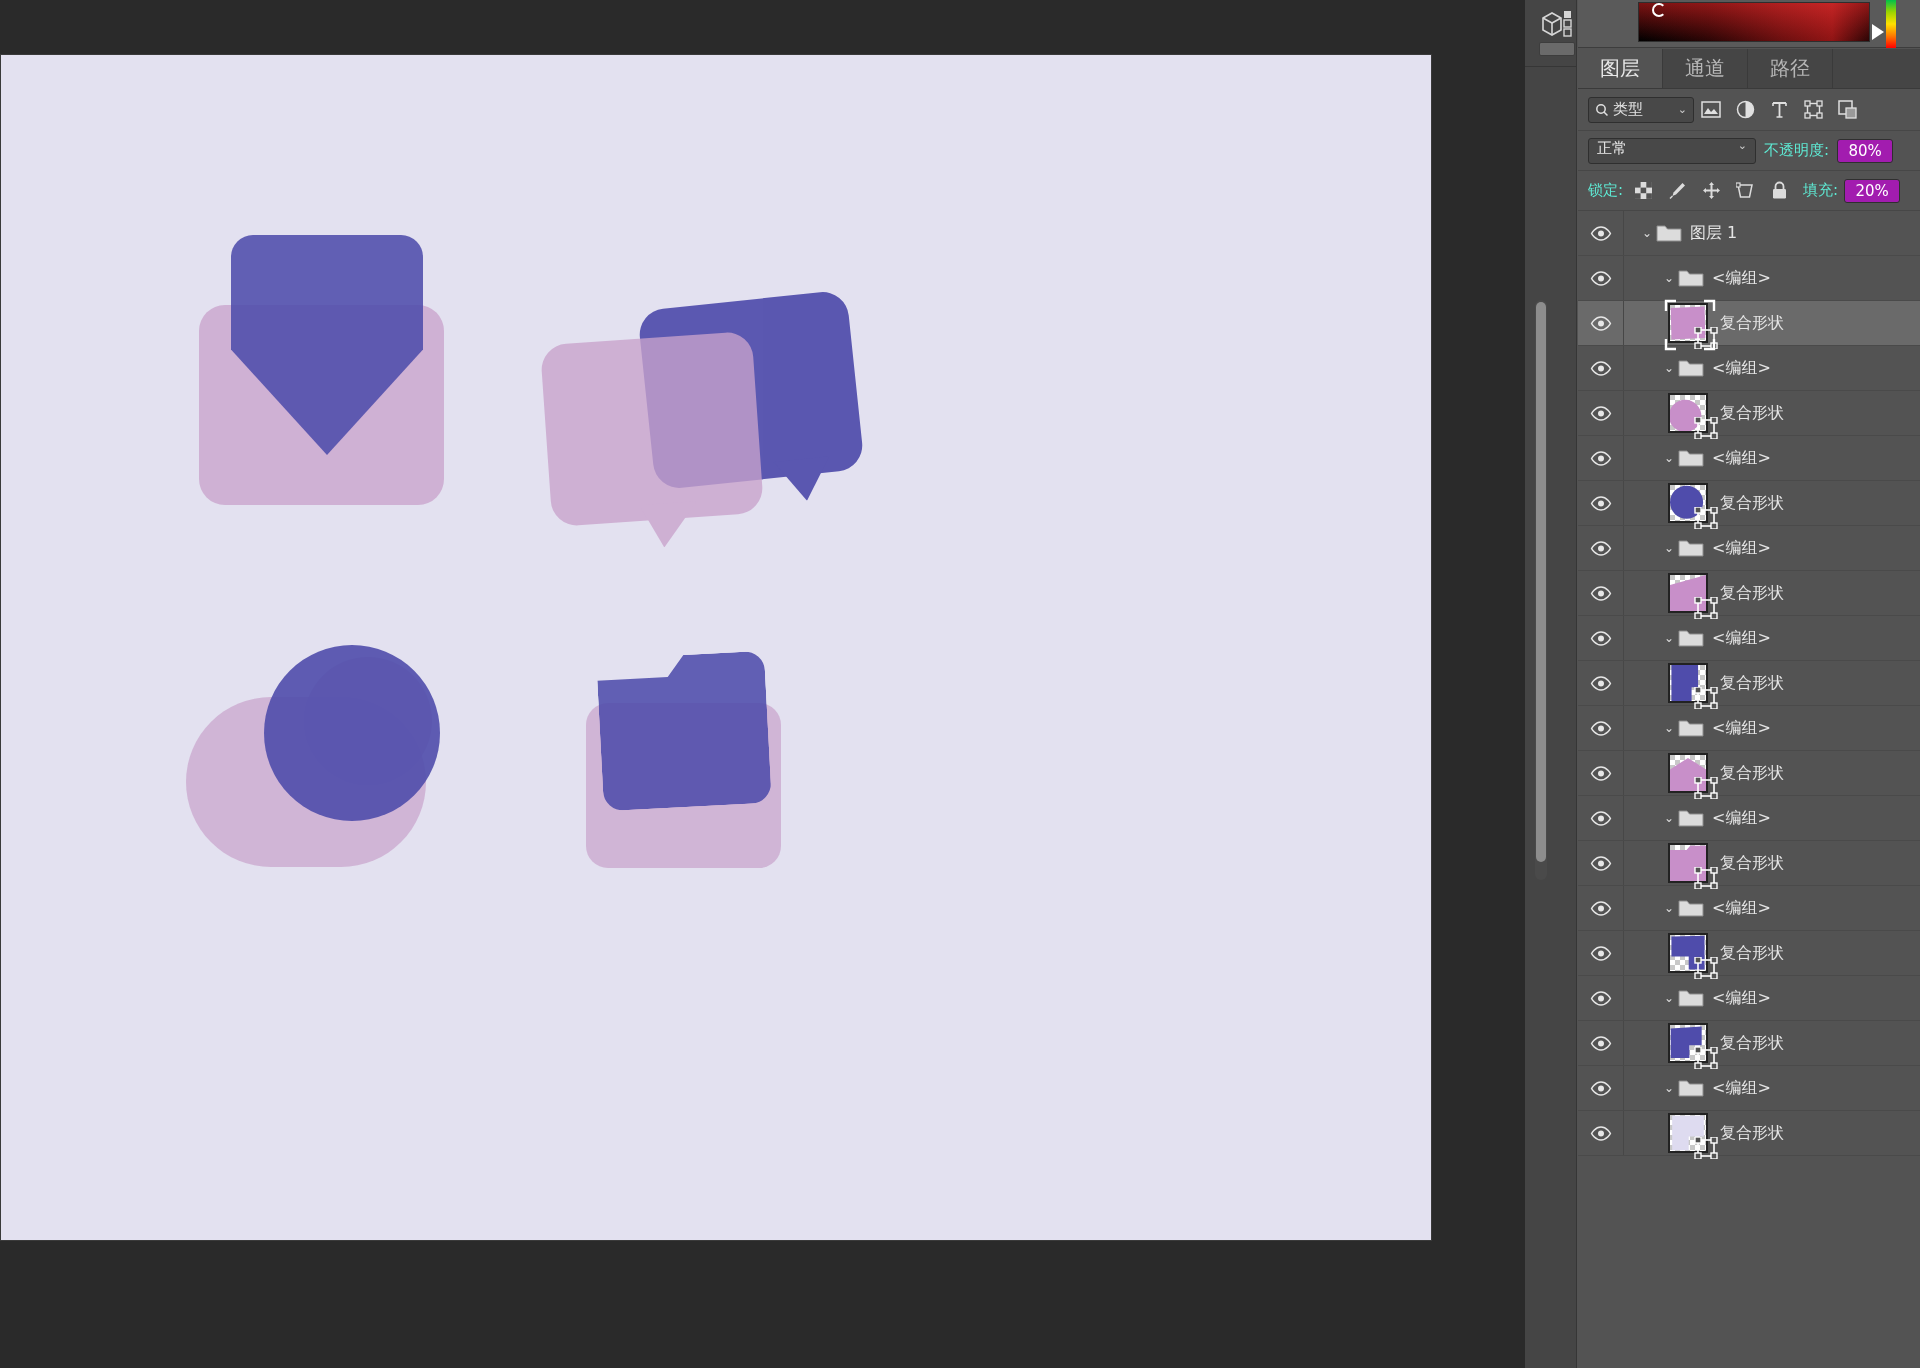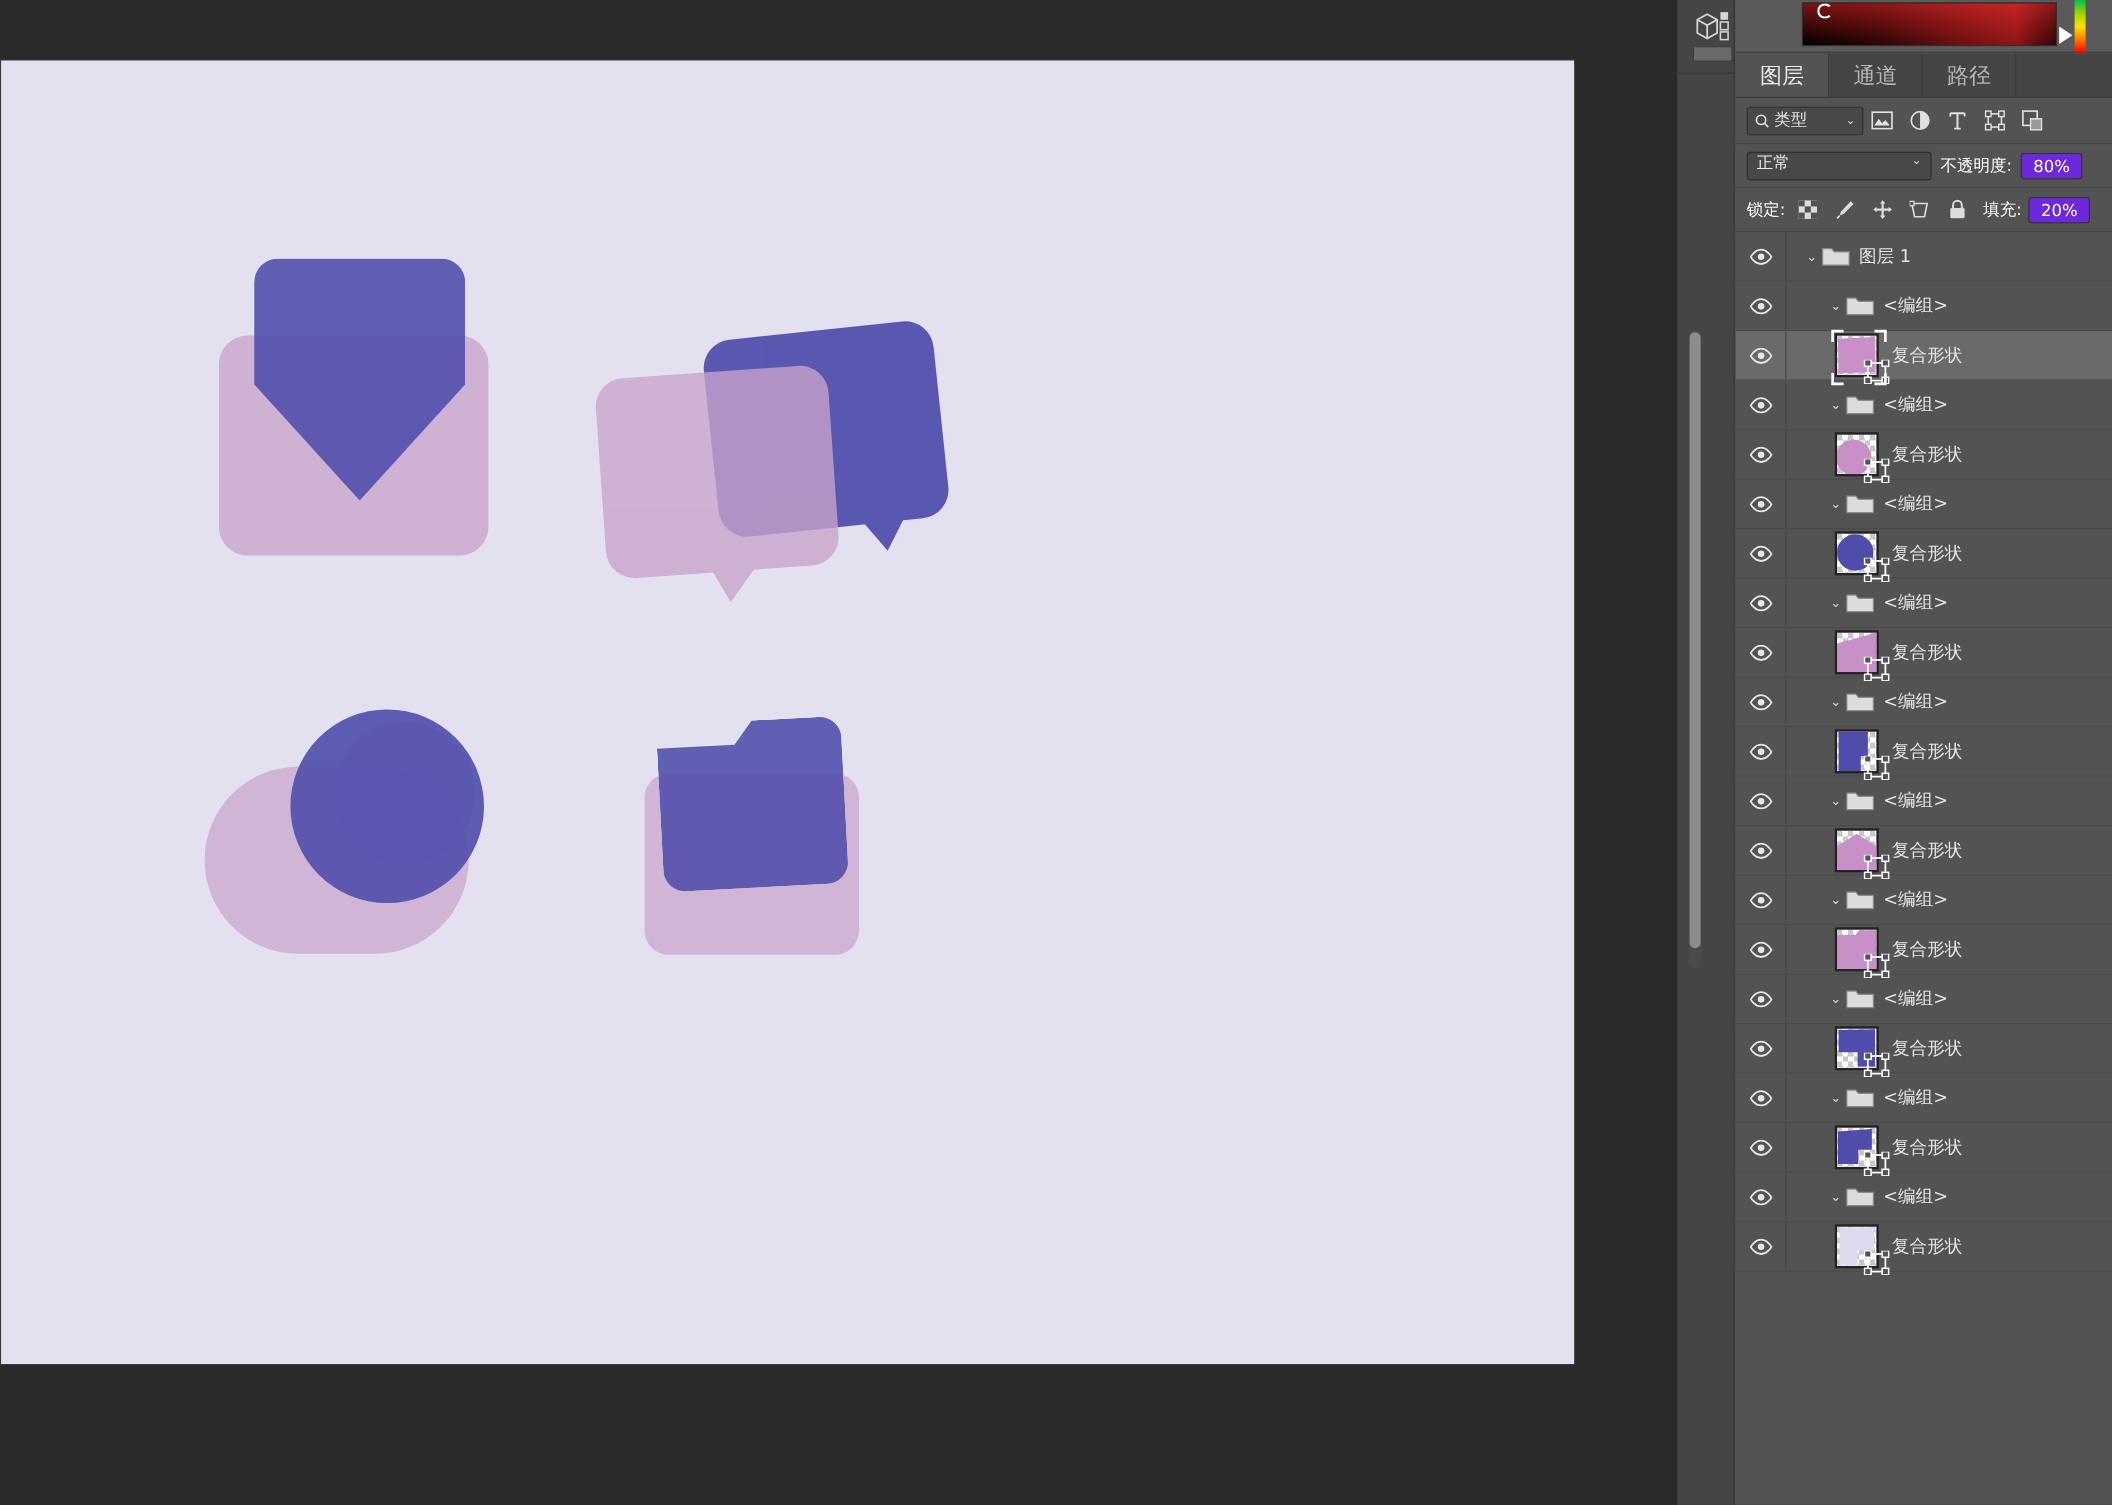--- a/index.html
+++ b/index.html
@@ -164,23 +164,23 @@
   .blendbar{
     height:40px; display:flex; align-items:center; padding:0 10px; gap:8px;
     border-bottom:1px solid #474747;
   }
   .blendsel{
     width:168px; height:26px; background:#484848; border:1px solid #2f2f2f;
     border-radius:3px; display:flex; align-items:flex-start; padding:0 8px;
     color:#e8e8e8; font-size:15px;
   }
   .blendsel .caret{ margin-left:auto; font-size:11px; color:#cfcfcf; }
-  .lbl{ color:#ffffff; font-size:15px; white-space:nowrap; }
+  .lbl{ color:#5eead4; font-size:15px; white-space:nowrap; }
   .numfield{
-    min-width:56px; height:24px; background:#6d28d9; border:1px solid #2f2f2f;
+    min-width:56px; height:24px; background:#a21caf; border:1px solid #2f2f2f;
     border-radius:3px; color:#fff; font-size:15px;
     display:flex; align-items:center; justify-content:center; padding:0 5px;
   }
 
   .lockbar{
     height:40px; display:flex; align-items:center; padding:0 10px; gap:6px;
     border-bottom:1px solid #474747;
   }
   .lockicon{ width:28px; height:24px; display:flex; align-items:center; justify-content:center; }
 

